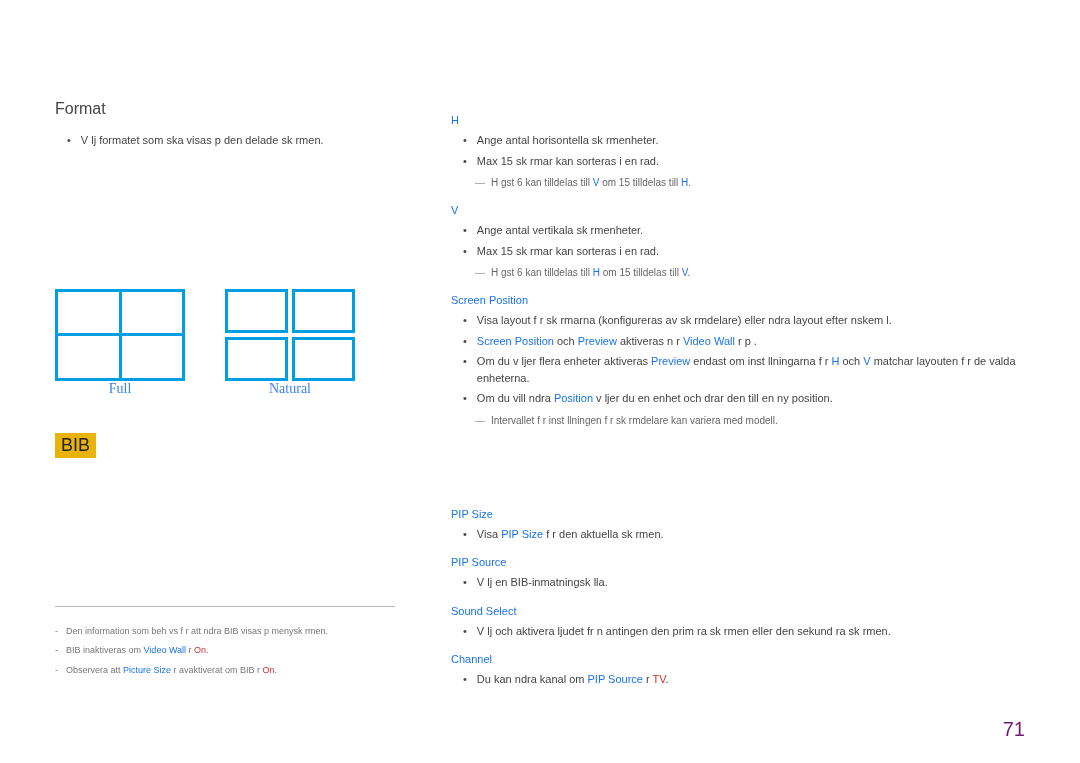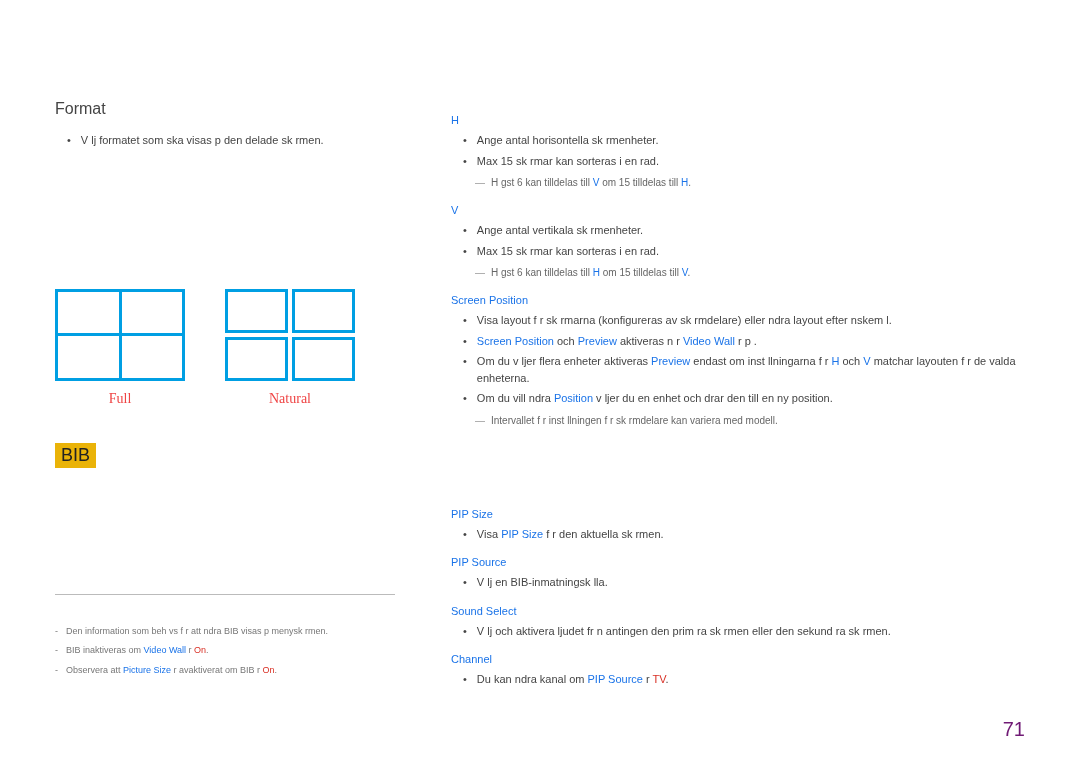--- a/index.html
+++ b/index.html
@@ -28,23 +28,23 @@
   .note .txt { flex: 1; }
   .blue { color: #1a73e8; }
   .red { color: #d93025; margin-top: 8px; }
   .label-head { color: #1a73e8; font-size: 11px; margin-top: 14px; margin-bottom: 6px; }
   .diagrams { display: flex; gap: 40px; margin-top: 140px; }
   .diag { text-align: center; }
   .grid { border: 3px solid #009fe3; width: 130px; height: 92px; display: grid; grid-template-columns: 1fr 1fr; grid-template-rows: 1fr 1fr; gap: 3px; background: #009fe3; }
   .grid .cell { background: #fff; }
   .nat { width: 130px; height: 92px; position: relative; display: grid; grid-template-columns: 1fr 1fr; grid-template-rows: 1fr 1fr; gap: 4px; }
   .nat .cell { border: 3px solid #009fe3; background: #fff; }
-  .dlabel { font-family: Georgia, serif; font-size: 14px; color: #ef4444; margin-top: 10px; }
+  .dlabel { font-family: Georgia, serif; font-size: 14px; color: #3b82f6; margin-top: 0; }
   .bib { background: #eab308; color: #222; font-size: 18px; font-weight: 400; display: inline-block; padding: 2px 6px; margin-top: 36px; }
-  .footnotes { position: absolute; left: 55px; bottom: 80px; width: 340px; border-top: 1px solid #bbb; padding-top: 24px; font-size: 9px; color: #777; }
+  .footnotes { position: absolute; left: 55px; bottom: 80px; width: 340px; border-top: 1px solid #bbb; padding-top: 12px; font-size: 9px; color: #777; }
   .fn { margin: 6px 0; line-height: 1.5; display: flex; }
   .fn::before { content: "-"; margin-right: 8px; }
   .fn .txt { flex: 1; }
   .pagenum { position: absolute; right: 55px; bottom: 22px; font-size: 20px; color: #701a75; }
 </style>
 </head>
 <body>
 
 <div class="page">
   <div class="left">

